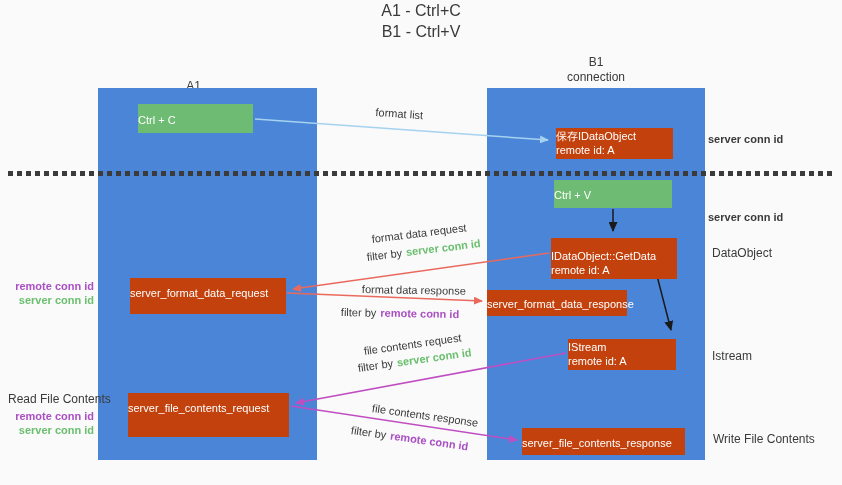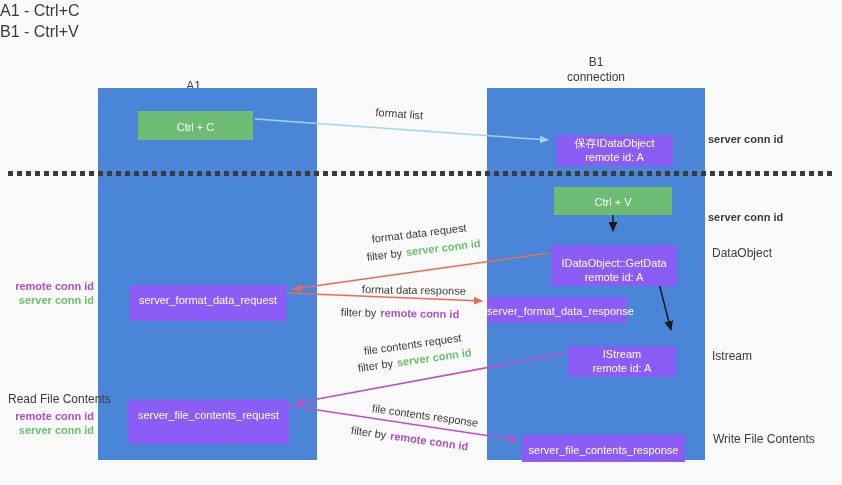--- a/index.html
+++ b/index.html
@@ -8,43 +8,42 @@
     background:#fafafa;
   }
   .canvas{
     position:relative;
     width:842px;height:485px;
     background:#fafafa;
     overflow:hidden;
   }
   .title{
     position:absolute;left:0;top:8;width:842px;
-    color:#3a3a3a;
+    text-align:center;color:#3a3a3a;
     font-size:16px;line-height:21px;
   }
   .col-header{
     position:absolute;top:55px;text-align:center;
     color:#3a3a3a;font-size:12px;line-height:15px;
   }
   .lifeline{
     position:absolute;top:88px;height:372px;
     background:#4b85d8;
   }
   .dotted-sep{
     position:absolute;left:8px;top:171px;width:827px;height:5px;
     background:repeating-linear-gradient(90deg,#3b3b3b 0 5px,transparent 5px 9px);
   }
   .node{
     position:absolute;
-    color:#fff;text-align:center;
+    color:#fff;
     white-space:nowrap;
-    margin-top:7px;
   }
   .node.green{background:#6ebc74;}
-  .node.orange{background:#8b5cf6;}
+  .node.orange{background:#c2410c;}
   .node .l1,.node .l2{font-size:11px;line-height:14px;}
   .one-line{font-size:11px;}
   .arrow-label{
     position:absolute;color:#3a3a3a;font-size:11px;
     white-space:nowrap;transform-origin:left top;
   }
   .green-txt{color:#6abf6e;font-weight:bold;}
   .purple-txt{color:#ab4fc4;font-weight:bold;}
   .side-label{
     position:absolute;color:#3a3a3a;font-size:12px;white-space:nowrap;

